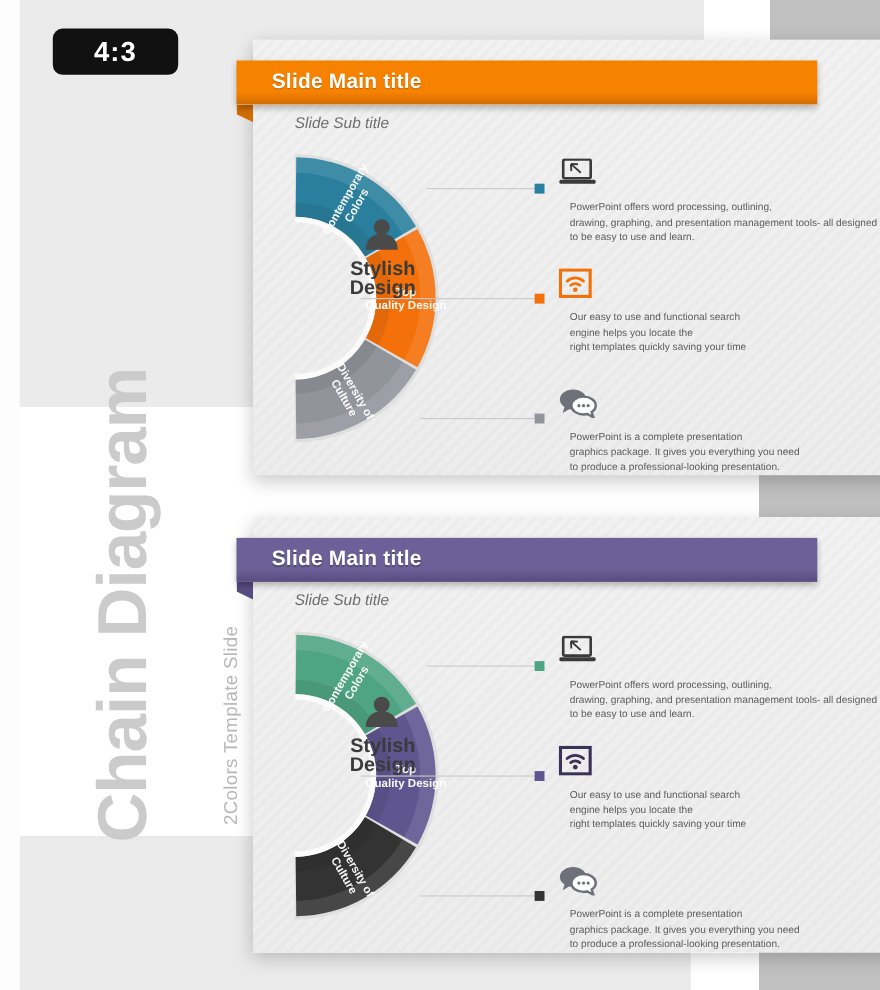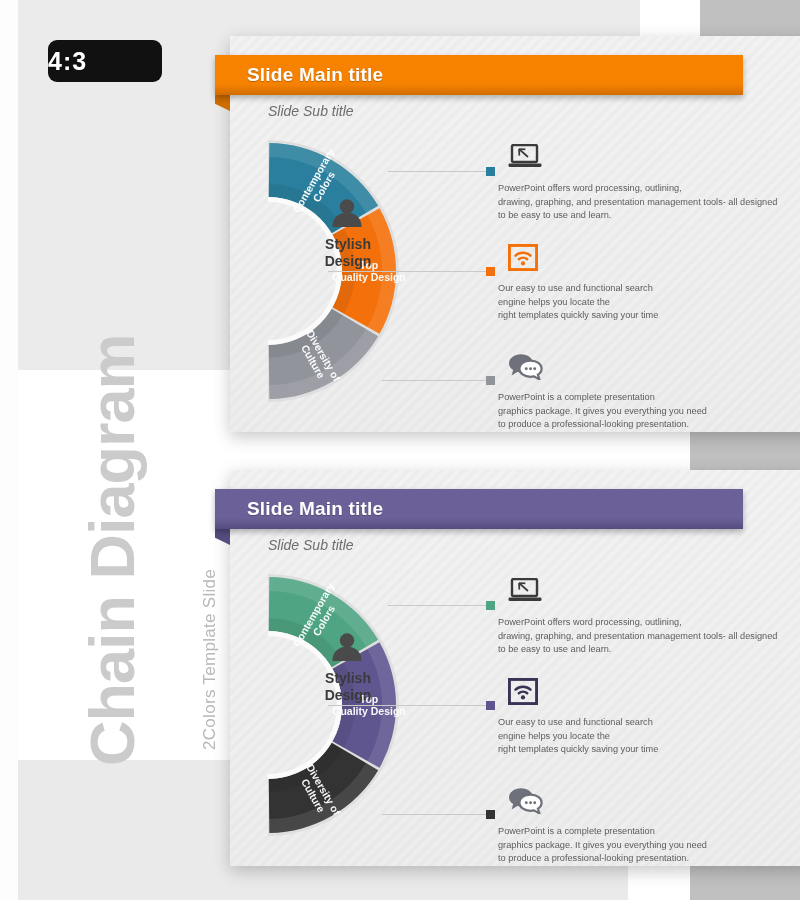--- a/index.html
+++ b/index.html
@@ -13,23 +13,23 @@
   .bg-page{position:absolute;inset:0;background:#ffffff;}
   .bg-gray-top{position:absolute;left:0;top:0;width:700px;height:370px;background:#ebebeb;}
   .bg-gray-bottom{position:absolute;left:0;top:760px;width:628px;height:140px;background:#eaeaea;}
   .bg-gray-right{position:absolute;left:690px;top:0;width:110px;height:900px;background:#c0c0c0;}
   .bg-white-notch{position:absolute;left:640px;top:0;width:60px;height:100px;
       background:linear-gradient(180deg,#ffffff 0%,#ffffff 55%,#e2e2e2 100%);}
   .bg-left-strip{position:absolute;left:0;top:0;width:18px;height:900px;background:#fdfdfd;}
 
   
   .badge{
-    position:absolute;left:48px;top:40px;width:114px;height:42px;
+    position:absolute;left:48px;top:26px;width:114px;height:42px;
     background:#111111;border-radius:9px;
-    display:flex;align-items:center;justify-content:flex-start;
+    display:flex;align-items:center;justify-content:center;
     color:#ffffff;font-size:25px;font-weight:bold;letter-spacing:1px;
   }
 
   
   .vtitle-wrap{position:absolute;left:22px;top:300px;width:170px;height:560px;}
   .vtitle{
     position:absolute;left:-120px;top:220px;width:420px;
     transform:rotate(-90deg);transform-origin:center center;
     font-size:63px;font-weight:bold;color:#cbcbcb;letter-spacing:-1px;
     white-space:nowrap;
@@ -68,30 +68,30 @@
     text-shadow:0 1px 1px rgba(0,0,0,.25);
   }
   .subtitle{
     position:absolute;left:38px;top:67px;font-size:14px;color:#6d6d6d;font-style:italic;
   }
 
   
   .donut{position:absolute;left:28px;top:100px;width:215px;height:270px;}
   .center-label{
     position:absolute;left:42px;top:100px;width:96px;text-align:center;
-    font-size:14px;font-weight:bold;color:#3a3a3a;line-height:17px;
+    font-size:18px;font-weight:bold;color:#3a3a3a;line-height:17px;
   }
   .person-icon{position:absolute;left:72px;top:62px;}
 
   
   .blocks{position:absolute;left:268px;top:108px;width:250px;}
   .block{position:relative;margin-bottom:24px;}
   .block-icon{height:32px;margin-bottom:6px;margin-left:10px;}
   .block-text{font-size:9.2px;color:#5c5c5c;line-height:13.5px;}
-  .block-text div{white-space:nowrap;}
+  .block-text div{white-space:nowrap;margin-left:20px;}
 
   
   .conn{position:absolute;height:1px;background:#c9c9c9;}
   .dot{position:absolute;width:9px;height:9px;}
 </style>
 </head>
 <body>
 
 <div class="bg-page"></div>
 <div class="bg-gray-top"></div>

